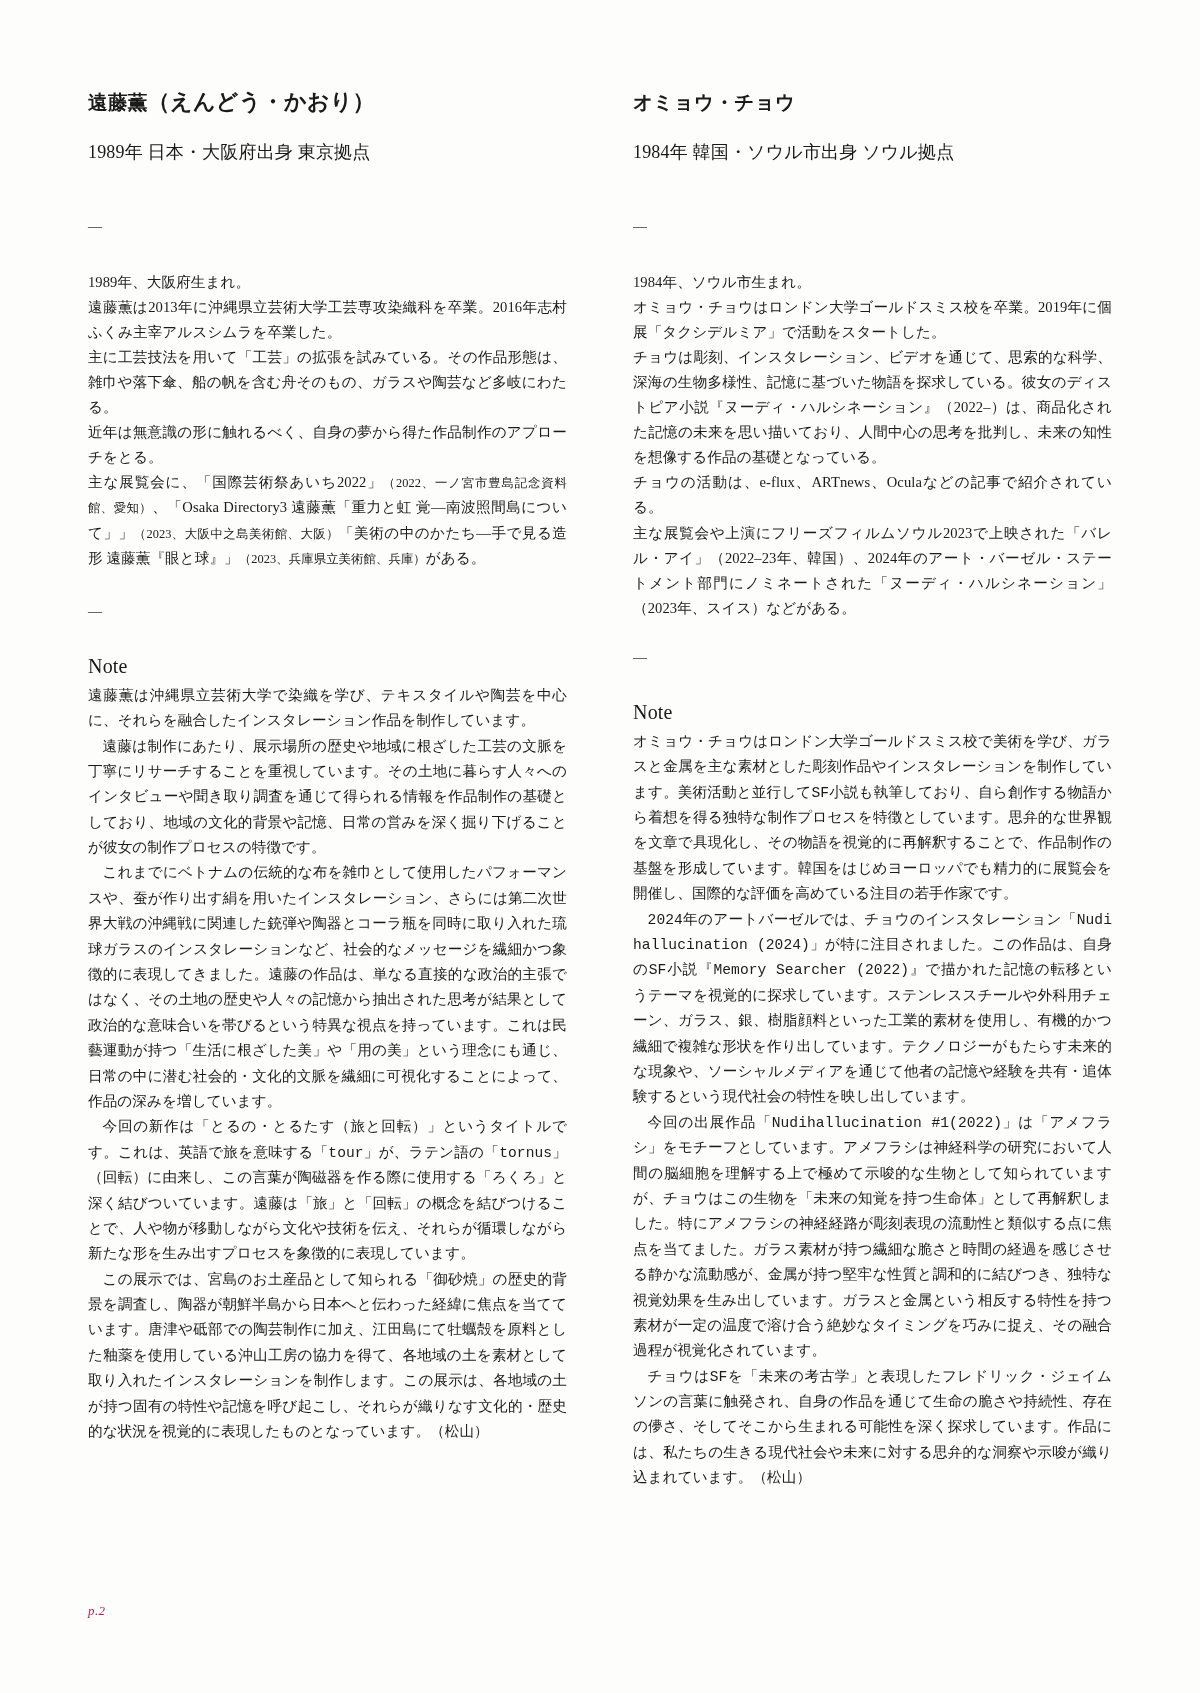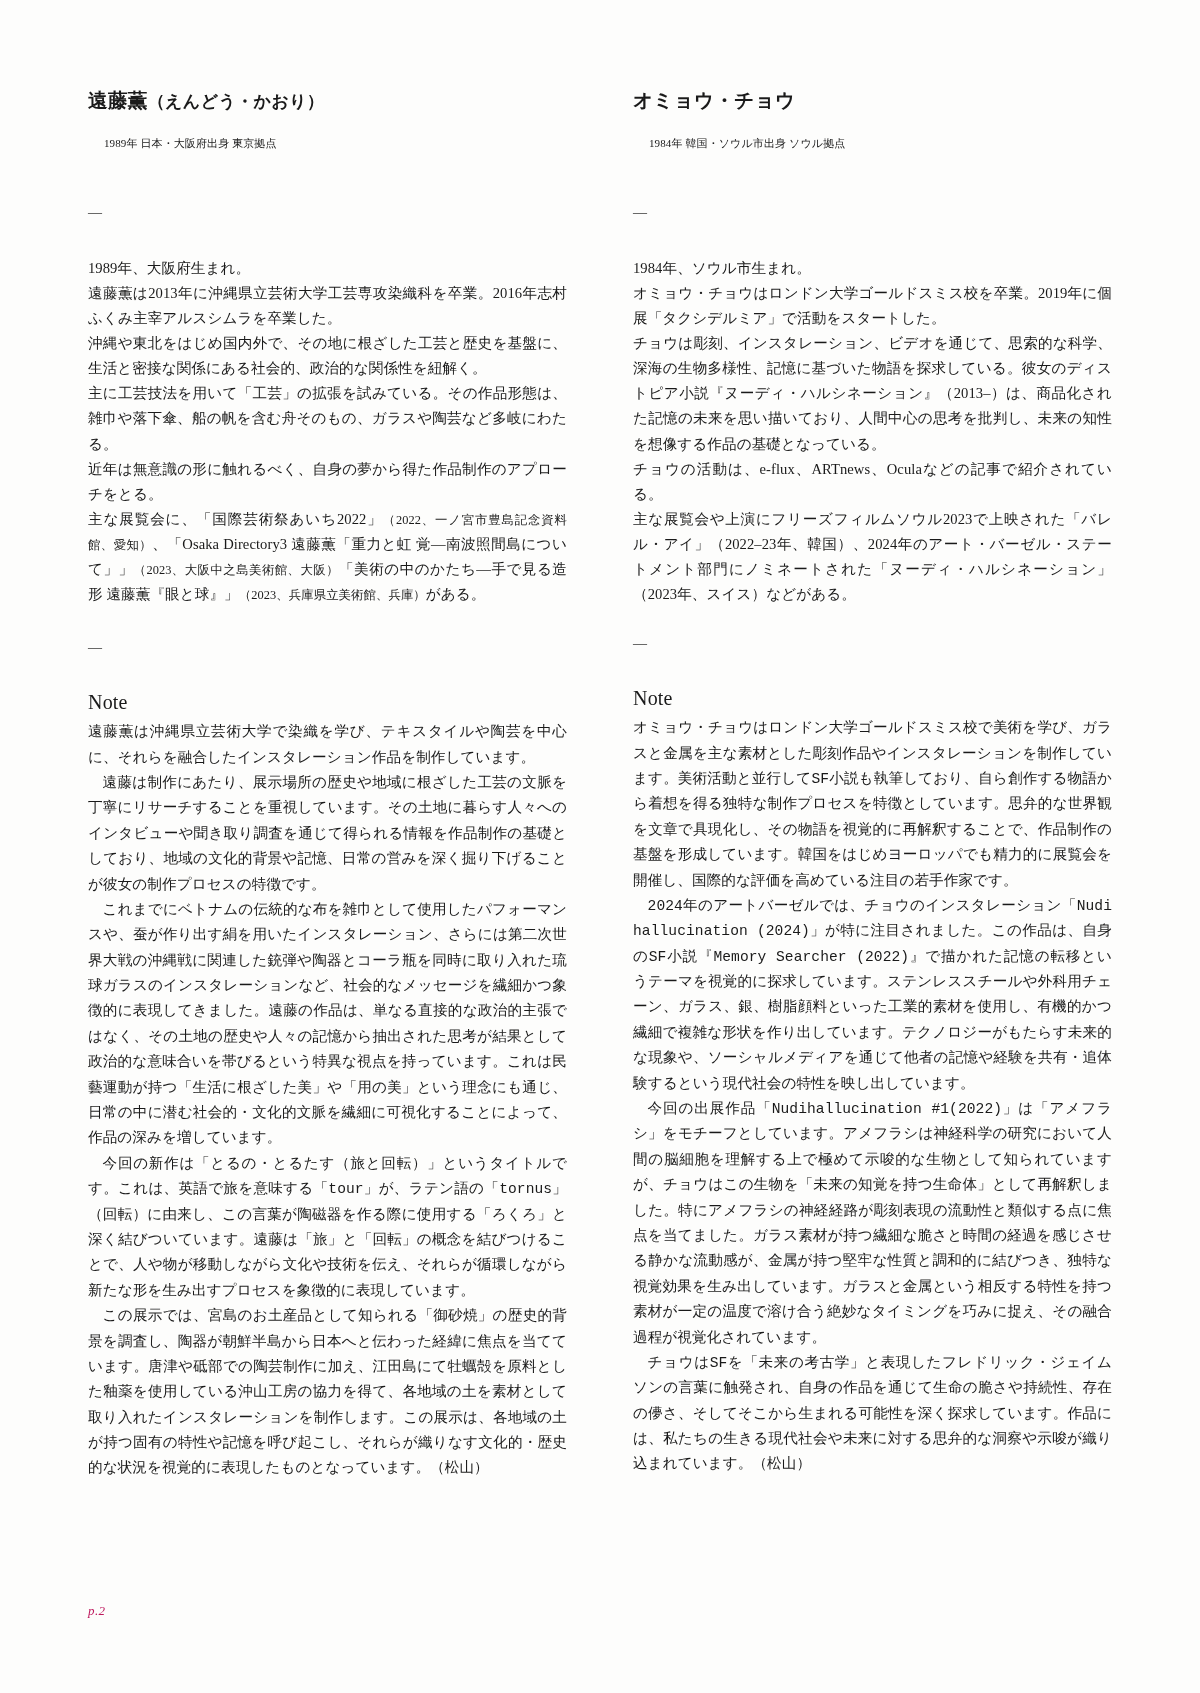--- a/index.html
+++ b/index.html
@@ -35,26 +35,26 @@
   }
   .artist-name {
     font-size: 19.5px;
     font-weight: bold;
     letter-spacing: 0.02em;
     margin: 0 0 22px 0;
     line-height: 1.3;
   }
   .artist-name .paren {
     font-weight: bold;
-    font-size: 17px;
+    font-size: 22px;
   }
   .artist-meta {
-    font-size: 11px;
+    font-size: 18px;
     letter-spacing: 0.01em;
-    margin: 0 0 54px 16px;
+    margin: 0 0 54px 0;
     line-height: 1.5;
   }
   .rule {
     font-size: 14px;
     line-height: 1;
     margin: 0 0 36px 0;
     color: #333;
     letter-spacing: 0;
   }
   .rule-mid {
@@ -110,21 +110,20 @@
   <div class="columns">
 
     <div class="col col-left">
       <h1 class="artist-name"><span>遠藤薫</span><span class="paren">（えんどう・かおり）</span></h1>
       <div class="artist-meta">1989年  日本・大阪府出身  東京拠点</div>
       <div class="rule">—</div>
 
       <div class="bio">
         <p>1989年、大阪府生まれ。</p>
         <p>遠藤薫は2013年に沖縄県立芸術大学工芸専攻染織科を卒業。2016年志村ふくみ主宰アルスシムラを卒業した。</p>
-        <p>沖縄や東北をはじめ国内外で、その地に根ざした工芸と歴史を基盤に、生活と密接な関係にある社会的、政治的な関係性を紐解く。</p>
         <p>主に工芸技法を用いて「工芸」の拡張を試みている。その作品形態は、雑巾や落下傘、船の帆を含む舟そのもの、ガラスや陶芸など多岐にわたる。</p>
         <p>近年は無意識の形に触れるべく、自身の夢から得た作品制作のアプローチをとる。</p>
         <p><span>主な展覧会に、「国際芸術祭あいち2022」</span><span class="small">（2022、一ノ宮市豊島記念資料館、愛知）</span><span>、「Osaka Directory3 遠藤薫「重力と虹 覚―南波照間島について」」</span><span class="small">（2023、大阪中之島美術館、大阪）</span><span>「美術の中のかたち―手で見る造形 遠藤薫『眼と球』」</span><span class="small">（2023、兵庫県立美術館、兵庫）</span><span>がある。</span></p>
       </div>
 
       <div class="rule rule-mid">—</div>
 
       <div class="note-label">Note</div>
       <div class="note-body">
         <p>遠藤薫は沖縄県立芸術大学で染織を学び、テキスタイルや陶芸を中心に、それらを融合したインスタレーション作品を制作しています。</p>
@@ -136,21 +135,21 @@
     </div>
 
     <div class="col col-right">
       <h1 class="artist-name"><span>オミョウ・チョウ</span><span class="paren"></span></h1>
       <div class="artist-meta">1984年  韓国・ソウル市出身  ソウル拠点</div>
       <div class="rule">—</div>
 
       <div class="bio">
         <p>1984年、ソウル市生まれ。</p>
         <p>オミョウ・チョウはロンドン大学ゴールドスミス校を卒業。2019年に個展「タクシデルミア」で活動をスタートした。</p>
-        <p>チョウは彫刻、インスタレーション、ビデオを通じて、思索的な科学、深海の生物多様性、記憶に基づいた物語を探求している。彼女のディストピア小説『ヌーディ・ハルシネーション』（2013–）は、商品化された記憶の未来を思い描いており、人間中心の思考を批判し、未来の知性を想像する作品の基礎となっている。</p>
+        <p>チョウは彫刻、インスタレーション、ビデオを通じて、思索的な科学、深海の生物多様性、記憶に基づいた物語を探求している。彼女のディストピア小説『ヌーディ・ハルシネーション』（2022–）は、商品化された記憶の未来を思い描いており、人間中心の思考を批判し、未来の知性を想像する作品の基礎となっている。</p>
         <p>チョウの活動は、e-flux、ARTnews、Oculaなどの記事で紹介されている。</p>
         <p>主な展覧会や上演にフリーズフィルムソウル2023で上映された「バレル・アイ」（2022–23年、韓国）、2024年のアート・バーゼル・ステートメント部門にノミネートされた「ヌーディ・ハルシネーション」（2023年、スイス）などがある。</p>
       </div>
 
       <div class="rule rule-mid">—</div>
 
       <div class="note-label">Note</div>
       <div class="note-body">
         <p>オミョウ・チョウはロンドン大学ゴールドスミス校で美術を学び、ガラスと金属を主な素材とした彫刻作品やインスタレーションを制作しています。美術活動と並行してSF小説も執筆しており、自ら創作する物語から着想を得る独特な制作プロセスを特徴としています。思弁的な世界観を文章で具現化し、その物語を視覚的に再解釈することで、作品制作の基盤を形成しています。韓国をはじめヨーロッパでも精力的に展覧会を開催し、国際的な評価を高めている注目の若手作家です。</p>
         <p class="indent">2024年のアートバーゼルでは、チョウのインスタレーション「Nudi hallucination (2024)」が特に注目されました。この作品は、自身のSF小説『Memory Searcher (2022)』で描かれた記憶の転移というテーマを視覚的に探求しています。ステンレススチールや外科用チェーン、ガラス、銀、樹脂顔料といった工業的素材を使用し、有機的かつ繊細で複雑な形状を作り出しています。テクノロジーがもたらす未来的な現象や、ソーシャルメディアを通じて他者の記憶や経験を共有・追体験するという現代社会の特性を映し出しています。</p>

